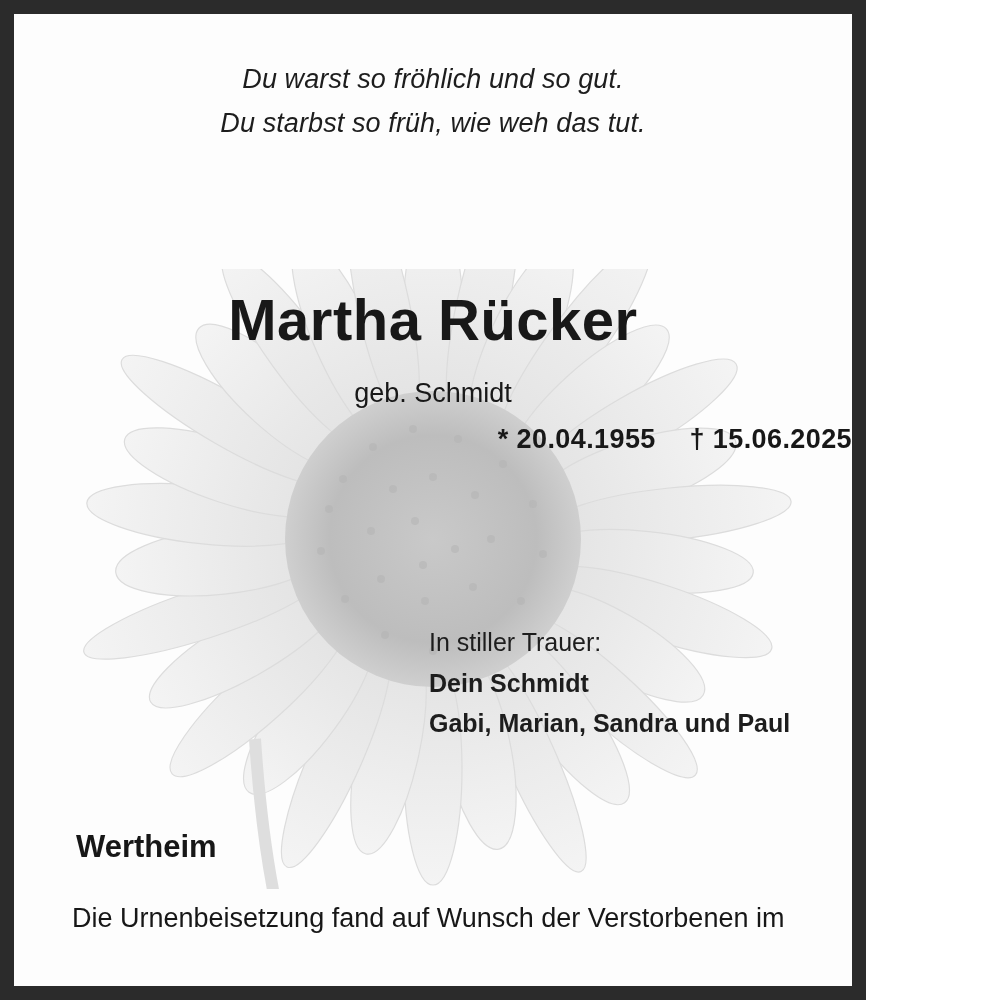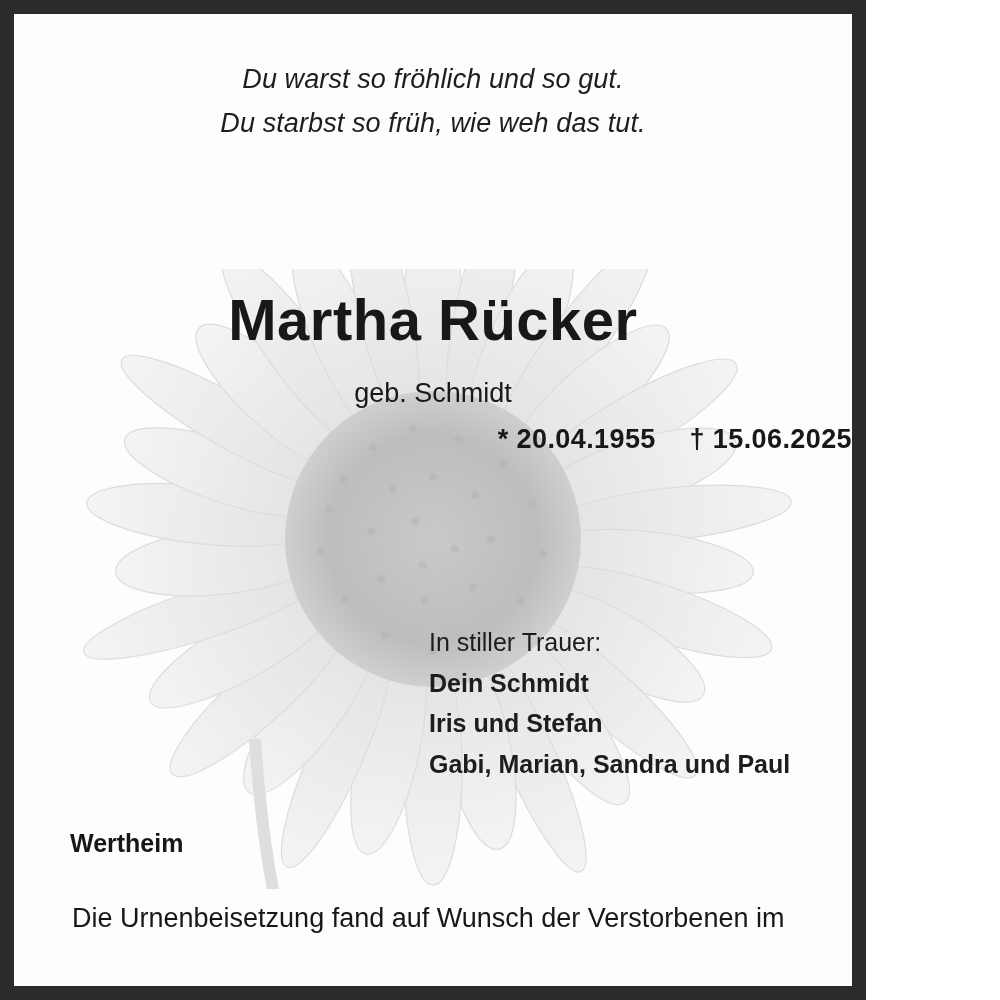--- a/index.html
+++ b/index.html
@@ -95,22 +95,22 @@
     color: #1d1d1d;
     line-height: 1.62;
     margin-top: 16px;
   }
   .mourners .intro { font-weight: normal; }
   .mourners .who { font-weight: bold; }
 
   .place {
     position: absolute;
     top: 815px;
-    left: 56px;
-    font-size: 25px;
+    left: 62px;
+    font-size: 31px;
     font-weight: bold;
     color: #171717;
   }
   .note {
     position: absolute;
     top: 862px;
     left: 58px;
     right: 48px;
     font-size: 27px;
     line-height: 1.42;
@@ -276,21 +276,20 @@
 
     <div class="dates">
       <span>* 20.04.1955</span>
       <span class="sep"></span>
       <span>† 15.06.2025</span>
     </div>
 
     <div class="mourners">
       <div class="intro">In stiller Trauer:</div>
       <div class="who">Dein Schmidt</div>
-      <div class="who">Iris und Stefan</div>
       <div class="who">Gabi, Marian, Sandra und Paul</div>
     </div>
 
     <div class="place">Wertheim</div>
     <div class="note">
       <div>Die Urnenbeisetzung fand auf Wunsch der Verstorbenen im</div>
     </div>
 
   </div>
 </div>

